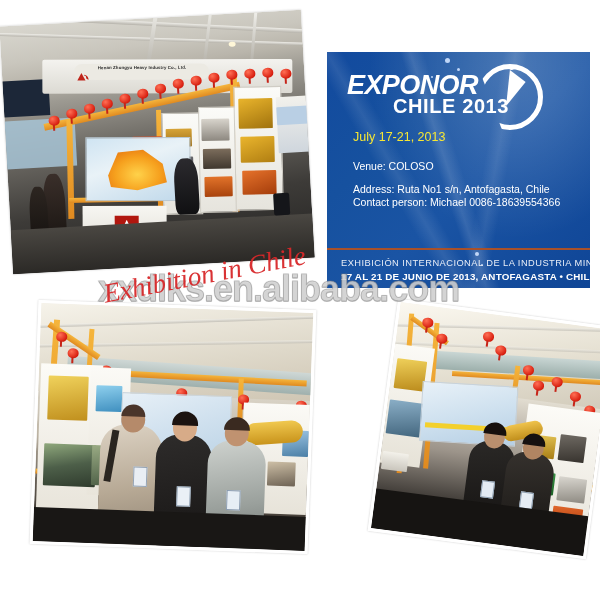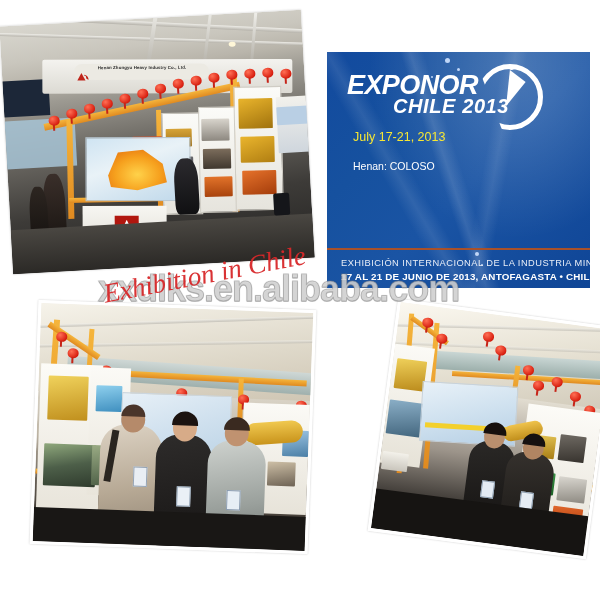--- a/index.html
+++ b/index.html
@@ -107,21 +107,21 @@
   .bdot{position:absolute;border-radius:50%;background:#cfe2ff;opacity:.9;}
   #logowrap{position:absolute;left:20px;top:10px;width:200px;height:62px;}
   #logo-arc{position:absolute;right:4px;top:2px;width:56px;height:56px;border-radius:50%;
       border:5px solid #fff;clip-path:polygon(0 0,100% 0,100% 100%,38% 100%);}
   #logo-arrow{position:absolute;right:22px;top:8px;width:0;height:0;
       border-left:17px solid #fff;border-top:12px solid transparent;border-bottom:24px solid transparent;
       transform:skewX(-6deg);}
   #logo-arrowdot{position:absolute;right:33px;top:3px;width:5px;height:5px;border-radius:50%;background:#fff;}
   #logo-ex{position:absolute;left:0;top:8px;font-size:27px;font-weight:bold;font-style:italic;
       color:#fff;letter-spacing:-.6px;font-family:"Liberation Sans",sans-serif;}
-  #logo-ch{position:absolute;left:46px;top:33px;font-size:20px;font-weight:bold;font-style:italic;
+  #logo-ch{position:absolute;left:46px;top:33px;font-size:20px;font-weight:bold;
       color:#fff;letter-spacing:.6px;font-family:"Liberation Sans",sans-serif;}
   #bdate{position:absolute;left:26px;top:78px;font-size:12.5px;color:#f7e733;font-weight:normal;}
   #bvenue{position:absolute;left:26px;top:108px;font-size:10.5px;color:#ffffff;}
   #baddr{position:absolute;left:26px;top:131px;font-size:10.5px;color:#ffffff;line-height:13px;}
   #bwelcome{position:absolute;left:26px;top:166px;font-size:12px;color:#f7e733;}
   #bsep{position:absolute;left:0;top:196px;width:100%;height:2px;background:#a8512a;}
   #bline1{position:absolute;left:14px;top:206px;font-size:9.3px;color:#e9eef7;letter-spacing:.45px;white-space:nowrap;}
   #bline2{position:absolute;left:14px;top:219px;font-size:9.8px;color:#ffffff;font-weight:bold;letter-spacing:.2px;white-space:nowrap;}
 
   
@@ -343,22 +343,24 @@
 
     <div id="logowrap">
       <div id="logo-arc"></div>
       <div id="logo-arrow"></div>
       <div id="logo-arrowdot"></div>
       <div id="logo-ex">EXPONOR</div>
       <div id="logo-ch">CHILE 2013</div>
     </div>
 
     <div id="bdate">July 17-21, 2013</div>
-    <div id="bvenue">Henan: COLOSO</div>
+    <div id="bvenue">Venue: COLOSO</div>
     <div id="baddr">
+      <div>Address: Ruta No1 s/n, Antofagasta, Chile</div>
+      <div>Contact person: Michael  0086-18639554366</div>
     </div>
     <div id="bsep"></div>
     <div id="bline1">EXHIBICIÓN INTERNACIONAL DE LA INDUSTRIA MINERA</div>
     <div id="bline2">17 AL 21 DE JUNIO DE 2013, ANTOFAGASTA • CHILE</div>
   </div>
 
   <div id="wm-alibaba">xxdlks.en.alibaba.com</div>
   <div id="wm-red">Exhibition in Chile</div>
 
 </div>

